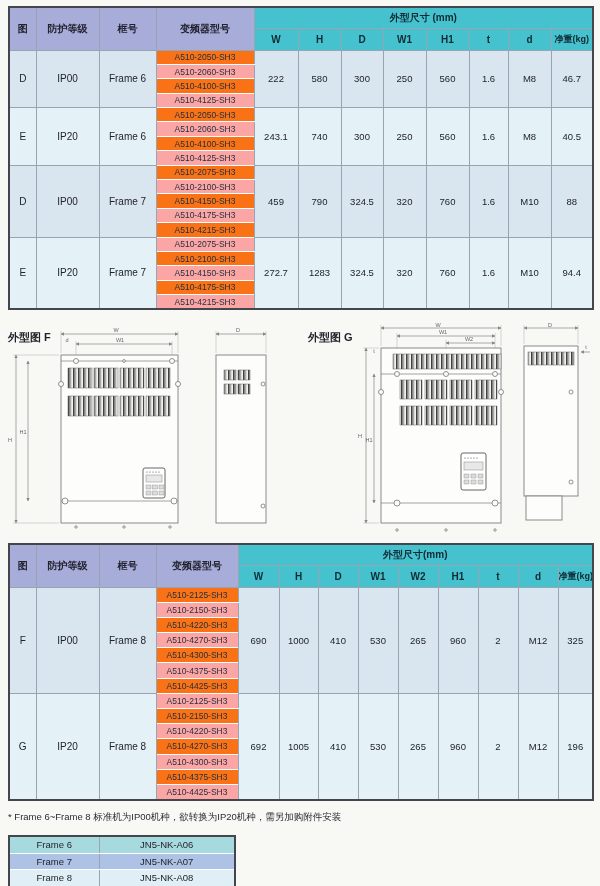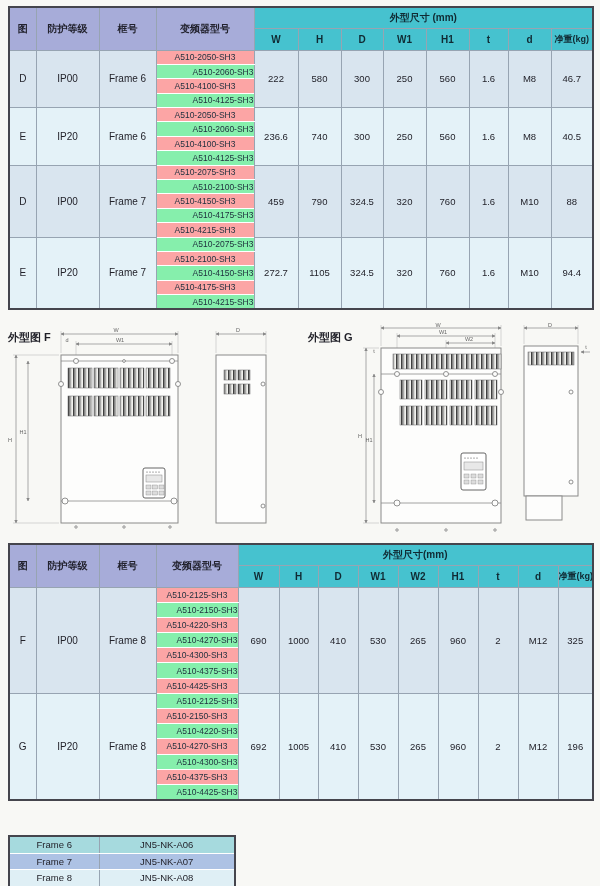--- a/index.html
+++ b/index.html
@@ -11,21 +11,21 @@
             border:2px solid #45454d;}
   .dim th,.dim td{border:1px solid #97a4b2;text-align:center;vertical-align:middle;
                   padding:0;overflow:hidden;white-space:nowrap;}
   #table1{top:6px;}  #table2{top:543px;}
   .dim thead tr.r1{height:21px;} .dim thead tr.r2{height:22px;}
   #table1 tbody tr{height:14.4px;} #table2 tbody tr{height:15.2px;}
   th.lav{background:#a7acd9;font-size:10px;font-weight:bold;color:#22222e;}
   th.teal{background:#46c2cf;font-size:10px;font-weight:bold;color:#102a33;}
   th.teal.small{font-size:9px;}
   td.model{font-size:8.5px;color:#1d2e3c;border-top:1px solid #fff;border-bottom:1px solid #fff;}
-  td.m0{background:#fca5a5;} td.m1{background:#86efac;text-align:right;}
+  td.m0{background:#f97316;} td.m1{background:#fca5a5;}
   td.bga{background:#d9e5ef;} td.bgb{background:#e4f2f8;}
   td.figc{font-size:10px;} td.dimv{font-size:9.5px;}
 
   
   .figlabel{position:absolute;font-size:11px;font-weight:bold;color:#1f1f27;}
   #figf-label{left:8px;top:330px;} #figg-label{left:308px;top:330px;}
   svg.draw{position:absolute;width:292px;height:218px;}
   #svgF{left:2px;top:322px;} #svgG{left:300px;top:322px;}
   .bd{fill:#fdfdfc;stroke:#8a8a8a;stroke-width:1;}
   .ln{stroke:#8a8a8a;stroke-width:0.8;fill:none;}
@@ -108,21 +108,21 @@
           <td class="model m0">A510-4100-SH3</td>
         </tr>
         <tr>
           <td class="model m1">A510-4125-SH3</td>
         </tr>
         <tr>
           <td class="bgb figc" rowspan="4">E</td>
           <td class="bgb figc" rowspan="4">IP20</td>
           <td class="bgb figc" rowspan="4">Frame 6</td>
           <td class="model m0">A510-2050-SH3</td>
-          <td class="bgb dimv" rowspan="4">236.6</td>
+          <td class="bgb dimv" rowspan="4">243.1</td>
           <td class="bgb dimv" rowspan="4">740</td>
           <td class="bgb dimv" rowspan="4">300</td>
           <td class="bgb dimv" rowspan="4">250</td>
           <td class="bgb dimv" rowspan="4">560</td>
           <td class="bgb dimv" rowspan="4">1.6</td>
           <td class="bgb dimv" rowspan="4">M8</td>
           <td class="bgb dimv" rowspan="4">40.5</td>
         </tr>
         <tr>
           <td class="model m1">A510-2060-SH3</td>
@@ -158,21 +158,21 @@
         </tr>
         <tr>
           <td class="model m0">A510-4215-SH3</td>
         </tr>
         <tr>
           <td class="bgb figc" rowspan="5">E</td>
           <td class="bgb figc" rowspan="5">IP20</td>
           <td class="bgb figc" rowspan="5">Frame 7</td>
           <td class="model m1">A510-2075-SH3</td>
           <td class="bgb dimv" rowspan="5">272.7</td>
-          <td class="bgb dimv" rowspan="5">1105</td>
+          <td class="bgb dimv" rowspan="5">1283</td>
           <td class="bgb dimv" rowspan="5">324.5</td>
           <td class="bgb dimv" rowspan="5">320</td>
           <td class="bgb dimv" rowspan="5">760</td>
           <td class="bgb dimv" rowspan="5">1.6</td>
           <td class="bgb dimv" rowspan="5">M10</td>
           <td class="bgb dimv" rowspan="5">94.4</td>
         </tr>
         <tr>
           <td class="model m0">A510-2100-SH3</td>
         </tr>
@@ -453,20 +453,21 @@
         </tr>
         <tr>
           <td class="model m0">A510-4375-SH3</td>
         </tr>
         <tr>
           <td class="model m1">A510-4425-SH3</td>
         </tr>
       </tbody>
     </table>
 
+  <div id="footnote">* Frame 6~Frame 8 标准机为IP00机种，欲转换为IP20机种，需另加购附件安装</div>
 
   <table id="table3">
       <colgroup>
         <col style="width: 90px;">
         <col style="width: 136px;">
       </colgroup>
       <tbody>
         <tr class="acc0">
           <td>Frame 6</td>
           <td>JN5-NK-A06</td>

